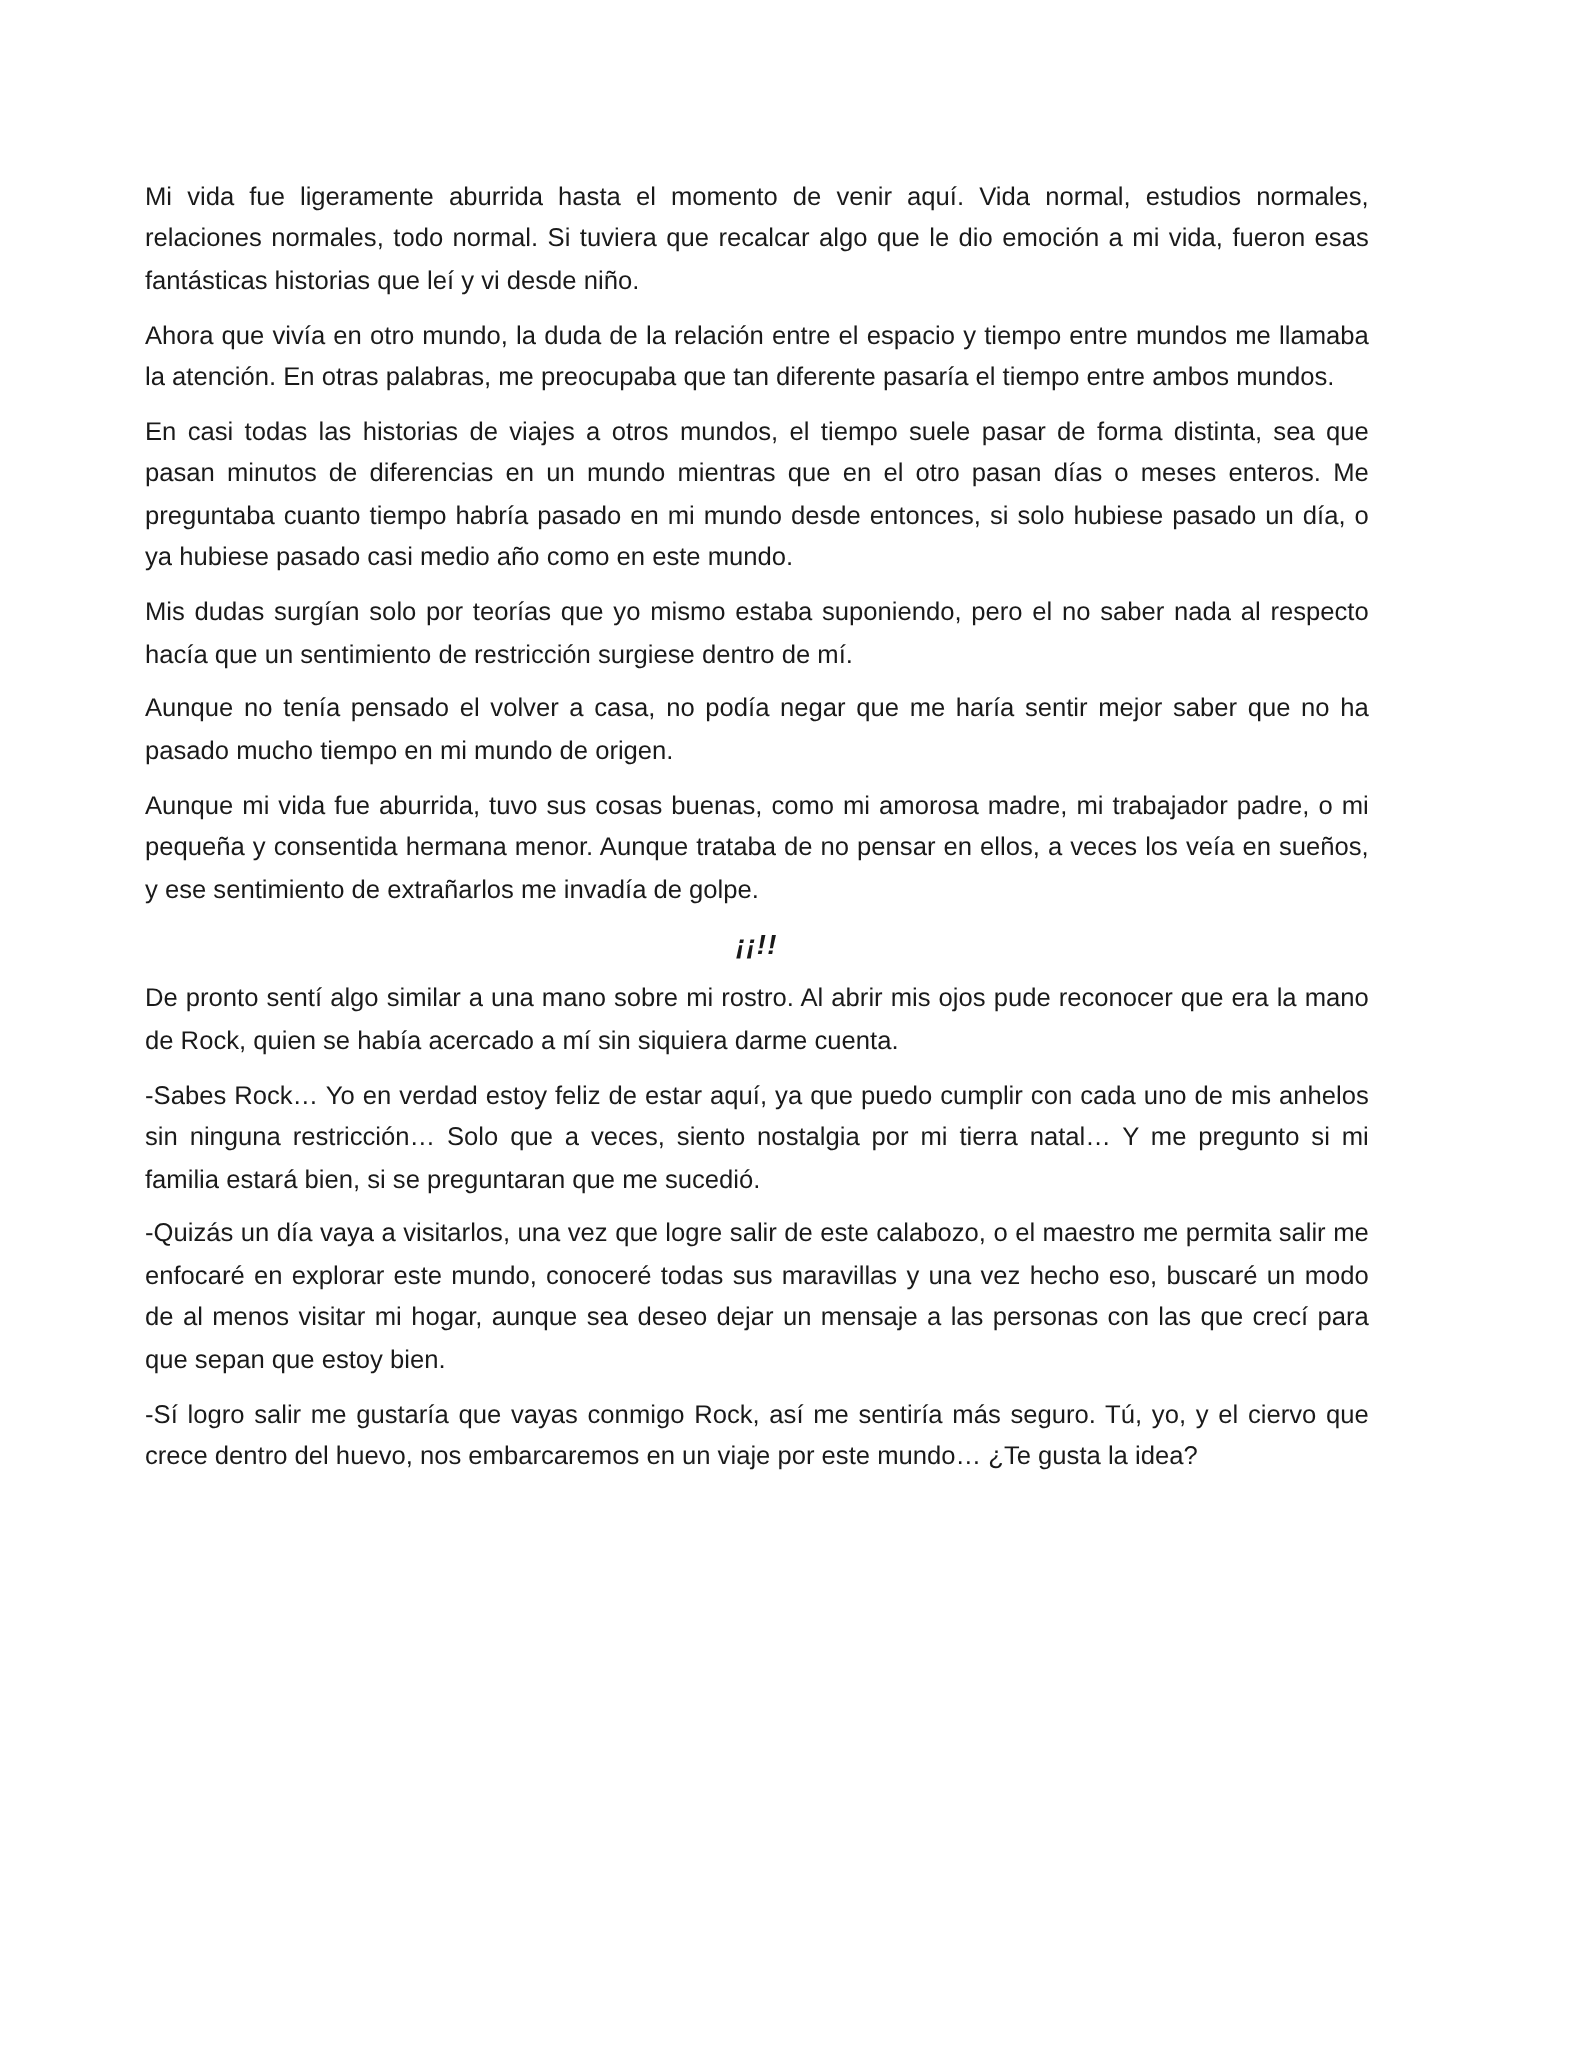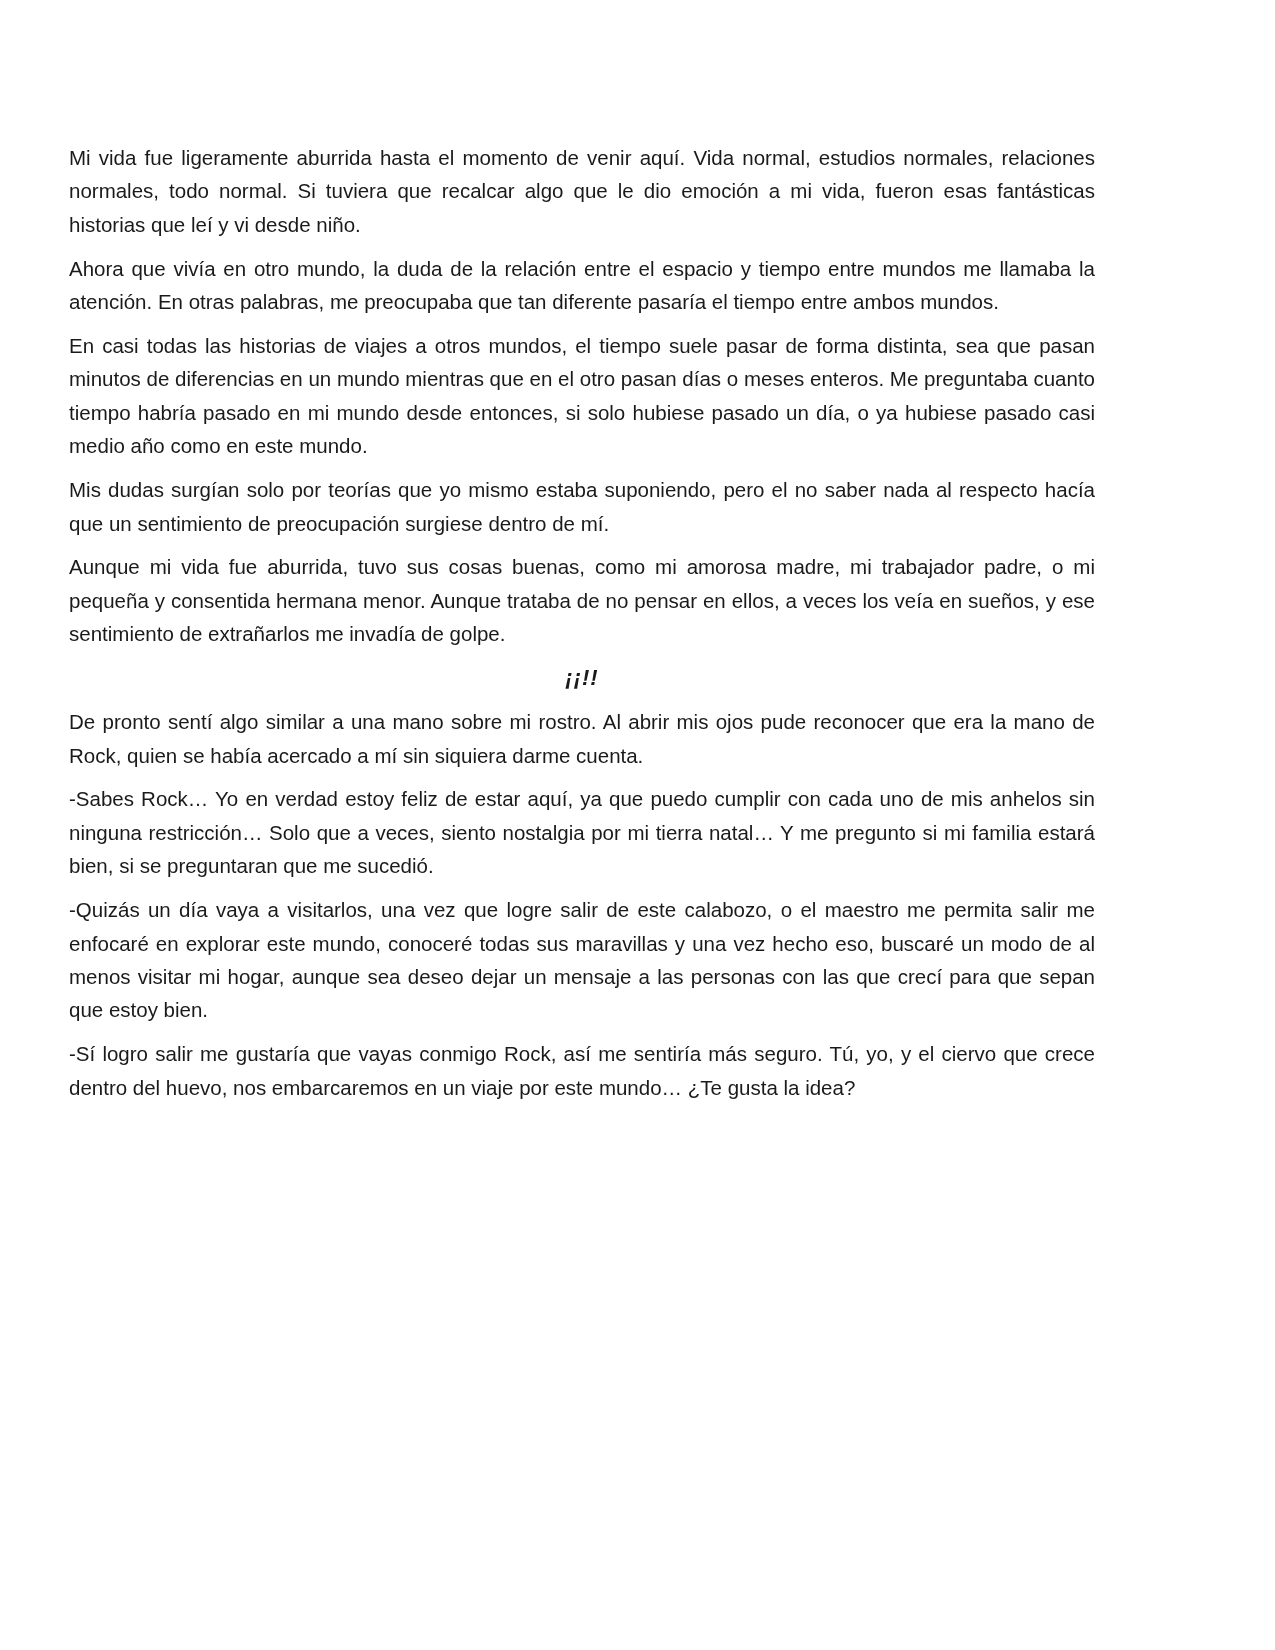--- a/index.html
+++ b/index.html
@@ -13,21 +13,21 @@
     height: 1650px;
     margin: 0 auto;
     background: #ffffff;
     overflow: hidden;
     box-sizing: border-box;
   }
   .content {
     box-sizing: border-box;
     width: 100%;
     height: 100%;
-    padding: 141px 180px 0 69px;
+    padding: 141px 180px 0 116px;
   }
   .content p {
     font-family: "Liberation Sans", sans-serif;
     font-size: 20.5px;
     line-height: 33.4px;
     color: #1a1a1a;
     text-align: justify;
     text-justify: inter-word;
     margin: 0 0 10.5px 0;
   }
@@ -40,21 +40,22 @@
   }
 </style>
 </head>
 <body>
 
 <div class="page">
   <div class="content">
     <p>Mi vida fue ligeramente aburrida hasta el momento de venir aquí. Vida normal, estudios normales, relaciones normales, todo normal. Si tuviera que recalcar algo que le dio emoción a mi vida, fueron esas fantásticas historias que leí y vi desde niño.</p>
     <p>Ahora que vivía en otro mundo, la duda de la relación entre el espacio y tiempo entre mundos me llamaba la atención. En otras palabras, me preocupaba que tan diferente pasaría el tiempo entre ambos mundos.</p>
     <p>En casi todas las historias de viajes a otros mundos, el tiempo suele pasar de forma distinta, sea que pasan minutos de diferencias en un mundo mientras que en el otro pasan días o meses enteros. Me preguntaba cuanto tiempo habría pasado en mi mundo desde entonces, si solo hubiese pasado un día, o ya hubiese pasado casi medio año como en este mundo.</p>
-    <p>Mis dudas surgían solo por teorías que yo mismo estaba suponiendo, pero el no saber nada al respecto hacía que un sentimiento de preocupación surgiese dentro de mí.</p>
+    <p>Mis dudas surgían solo por teorías que yo mismo estaba suponiendo, pero el no saber nada al respecto hacía que un sentimiento de restricción surgiese dentro de mí.</p>
+    <p>Aunque no tenía pensado el volver a casa, no podía negar que me haría sentir mejor saber que no ha pasado mucho tiempo en mi mundo de origen.</p>
     <p>Aunque mi vida fue aburrida, tuvo sus cosas buenas, como mi amorosa madre, mi trabajador padre, o mi pequeña y consentida hermana menor. Aunque trataba de no pensar en ellos, a veces los veía en sueños, y ese sentimiento de extrañarlos me invadía de golpe.</p>
     <p class="scene-break">¡¡!!</p>
     <p>De pronto sentí algo similar a una mano sobre mi rostro. Al abrir mis ojos pude reconocer que era la mano de Rock, quien se había acercado a mí sin siquiera darme cuenta.</p>
     <p>-Sabes Rock… Yo en verdad estoy feliz de estar aquí, ya que puedo cumplir con cada uno de mis anhelos sin ninguna restricción… Solo que a veces, siento nostalgia por mi tierra natal… Y me pregunto si mi familia estará bien, si se preguntaran que me sucedió.</p>
     <p>-Quizás un día vaya a visitarlos, una vez que logre salir de este calabozo, o el maestro me permita salir me enfocaré en explorar este mundo, conoceré todas sus maravillas y una vez hecho eso, buscaré un modo de al menos visitar mi hogar, aunque sea deseo dejar un mensaje a las personas con las que crecí para que sepan que estoy bien.</p>
     <p>-Sí logro salir me gustaría que vayas conmigo Rock, así me sentiría más seguro. Tú, yo, y el ciervo que crece dentro del huevo, nos embarcaremos en un viaje por este mundo… ¿Te gusta la idea?</p>
   </div>
 </div>
 
 </body></html>

